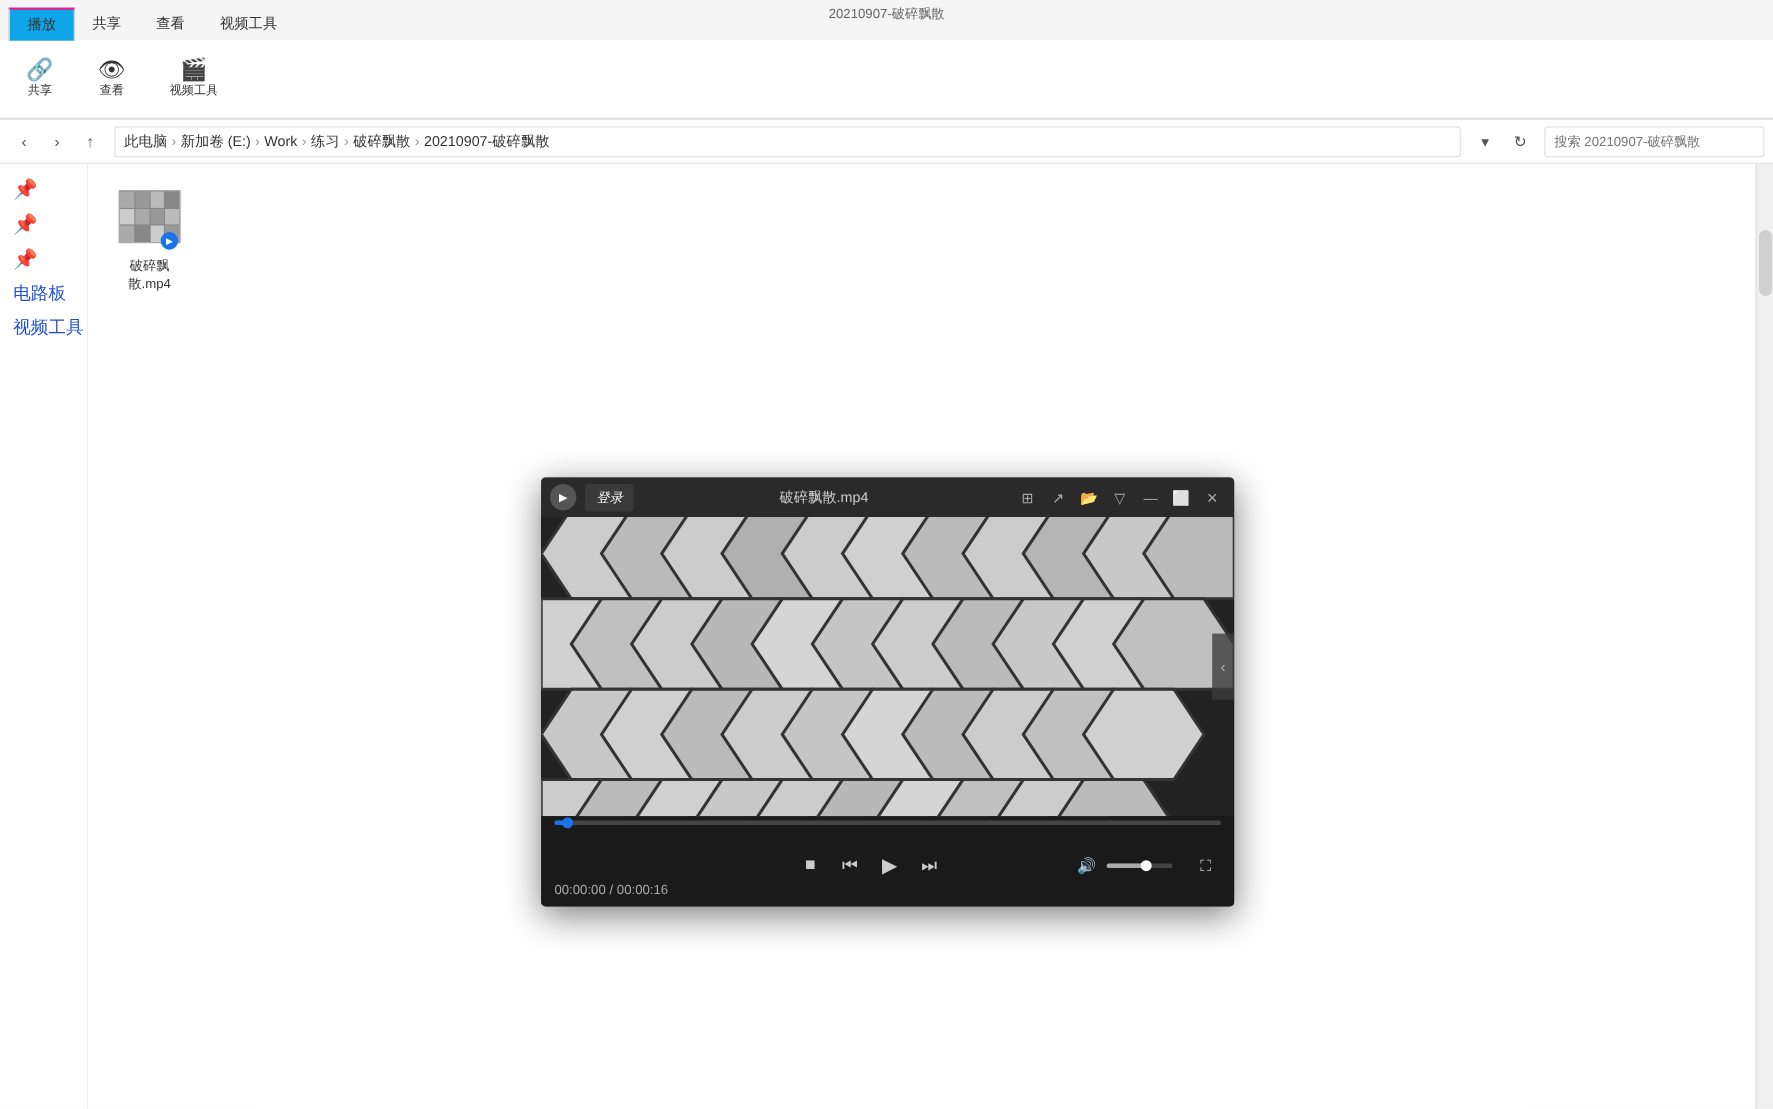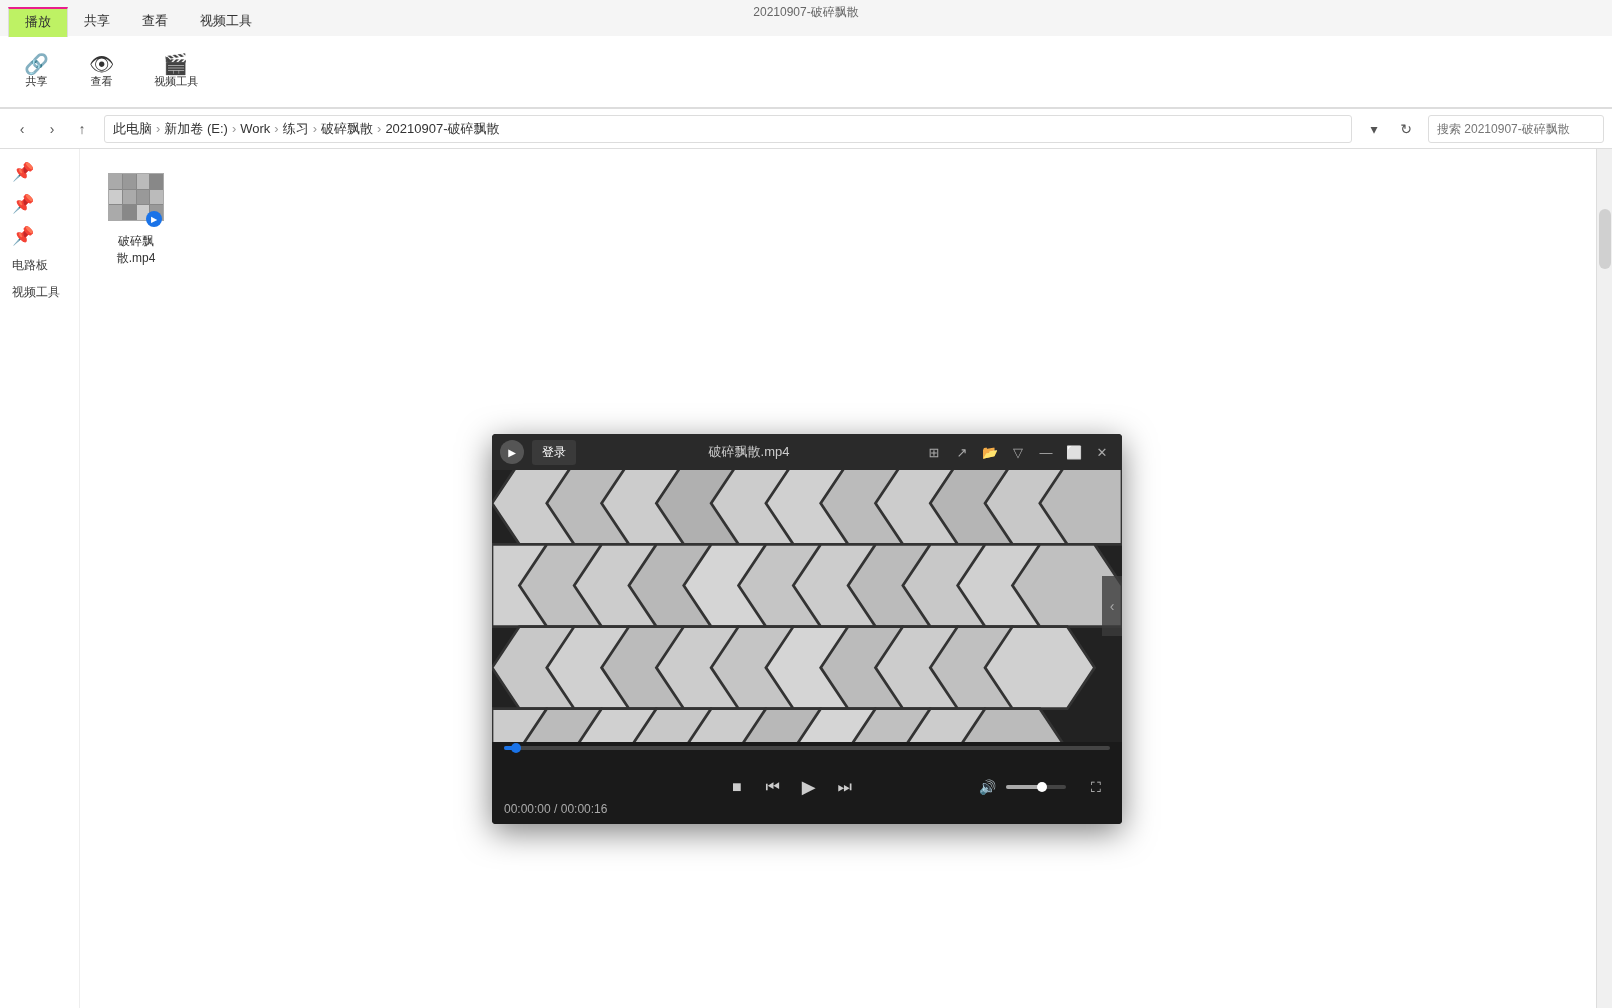--- a/index.html
+++ b/index.html
@@ -27,21 +27,21 @@
     }
     .ribbon-tab {
       padding: 6px 16px;
       font-size: 13px;
       cursor: pointer;
       color: #333;
       border: none;
       background: transparent;
     }
     .ribbon-tab.active {
-      background: #bef264;
+      background: #0ea5e9;
       border-top: 2px solid #e91e8c;
       border-left: 1px solid #ddd;
       border-right: 1px solid #ddd;
       color: #333;
       margin-bottom: -1px;
       padding-top: 4px;
       font-family: Liberation Mono, monospace;
     }
     .ribbon-title {
       position: absolute;
@@ -130,21 +130,21 @@
       height: 28px;
       display: flex;
       align-items: center;
       justify-content: center;
       cursor: pointer;
       border-radius: 3px;
       font-size: 14px;
       color: #555;
     }
     .search-box {
-      width: 176px;
+      width: 200px;
       height: 28px;
       border: 1px solid #ddd;
       border-radius: 3px;
       padding: 0 8px;
       font-size: 12px;
     }
 
     
     .main-content {
       display: flex;
@@ -164,22 +164,22 @@
     .sidebar-pin {
       display: flex;
       align-items: center;
       padding: 4px 8px;
       font-size: 18px;
       color: #999;
       cursor: pointer;
     }
     .sidebar-item {
       padding: 4px 8px;
-      font-size: 12px;
-      color: #404040;
+      font-size: 16px;
+      color: #1d4ed8;
       cursor: pointer;
       white-space: nowrap;
     }
 
     
     .file-area {
       flex: 1;
       background: white;
       padding: 16px;
       display: flex;
@@ -300,20 +300,21 @@
     }
     .player-login-btn {
       background: #3a3a3a;
       color: white;
       border: none;
       padding: 4px 10px;
       border-radius: 3px;
       font-size: 12px;
       cursor: pointer;
       font-family: inherit;
+      font-style: italic;
     }
     .player-title {
       flex: 1;
       text-align: center;
       color: #ccc;
       font-size: 13px;
     }
     .player-titlebar-actions {
       display: flex;
       gap: 4px;

